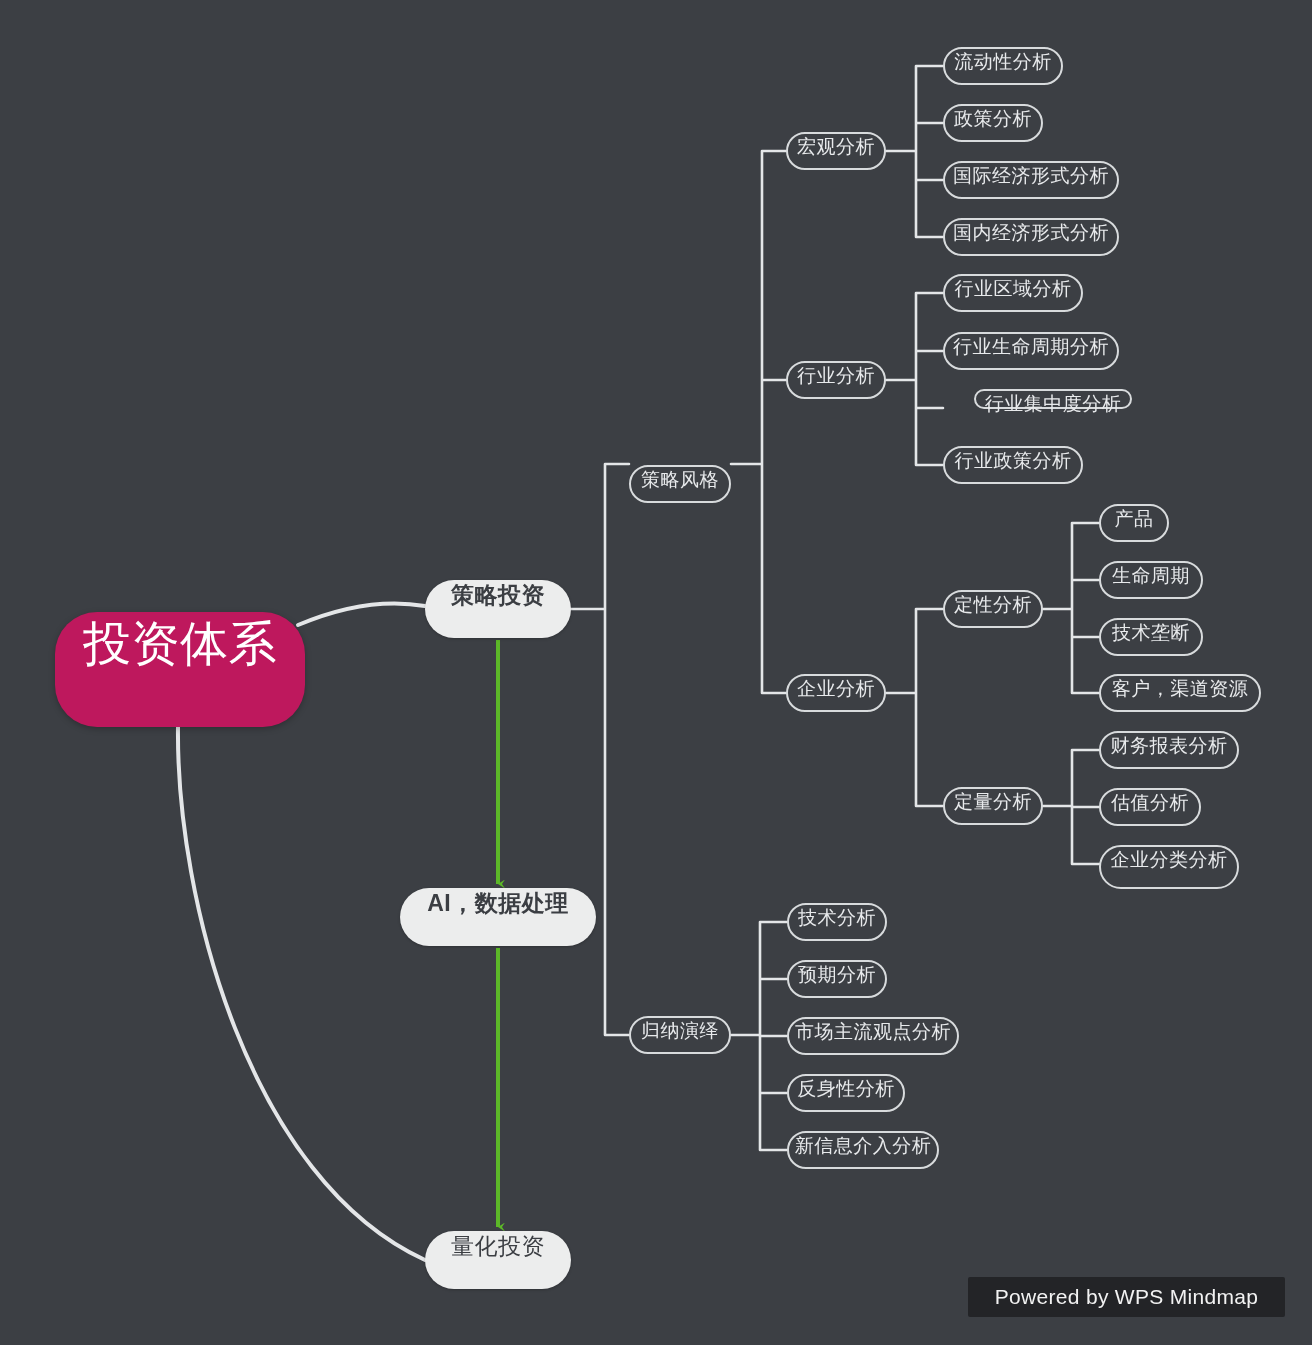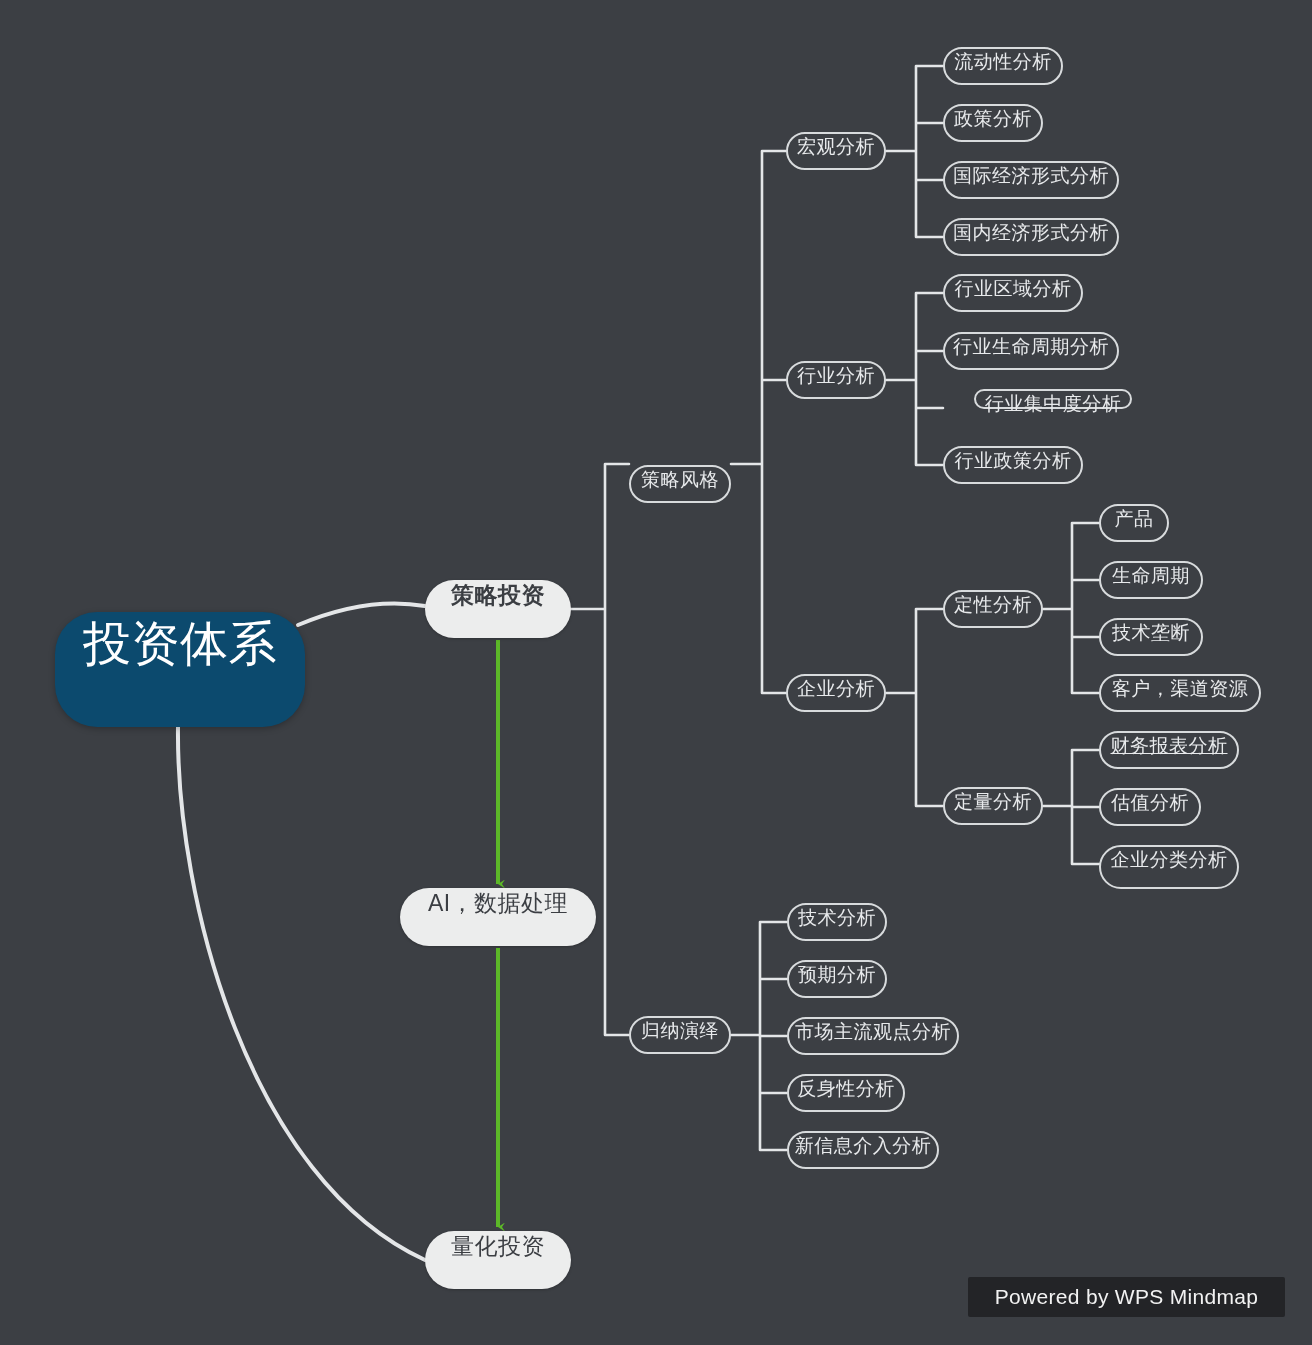--- a/index.html
+++ b/index.html
@@ -26,21 +26,21 @@
     position: absolute;
     box-sizing: border-box;
     display: flex;
     align-items: flex-start;
     justify-content: center;
     white-space: nowrap;
     border-radius: 999px;
     letter-spacing: 0.5px;
   }
   .node.root {
-    background: #0c4a6e;
+    background: #be185d;
     color: #ffffff;
     font-size: 48px;
     border-radius: 42px;
     box-shadow: 0 2px 6px rgba(0,0,0,0.25);
   }
   .node.filled {
     background: #eceded;
     color: #3b3e43;
     font-size: 23px;
     box-shadow: 0 1px 3px rgba(0,0,0,0.22);
@@ -94,21 +94,21 @@
       </g>
   </svg>
 
   <div id="nodes-layer">
       <div class="node root" style="left: 55px; top: 612px; width: 250px; height: 115px;">
         <span>投资体系</span>
       </div>
       <div class="node filled" style="left: 425px; top: 580px; width: 146px; height: 58px; font-weight: bold;">
         <span>策略投资</span>
       </div>
-      <div class="node filled" style="left: 400px; top: 888px; width: 196px; height: 58px;">
+      <div class="node filled" style="left: 400px; top: 888px; width: 196px; height: 58px; font-weight: bold;">
         <span>AI，数据处理</span>
       </div>
       <div class="node filled" style="left: 425px; top: 1231px; width: 146px; height: 58px;">
         <span>量化投资</span>
       </div>
       <div class="node outlined" style="left: 629px; top: 445px; width: 102px; height: 38px; margin-top: 20px;">
         <span>策略风格</span>
       </div>
       <div class="node outlined" style="left: 629px; top: 1016px; width: 102px; height: 38px;">
         <span>归纳演绎</span>
@@ -157,21 +157,21 @@
       </div>
       <div class="node outlined" style="left: 1099px; top: 561px; width: 104px; height: 38px;">
         <span>生命周期</span>
       </div>
       <div class="node outlined" style="left: 1099px; top: 618px; width: 104px; height: 38px;">
         <span>技术垄断</span>
       </div>
       <div class="node outlined" style="left: 1099px; top: 674px; width: 162px; height: 38px;">
         <span>客户，渠道资源</span>
       </div>
-      <div class="node outlined" style="left: 1099px; top: 731px; width: 140px; height: 38px; text-decoration: underline;">
+      <div class="node outlined" style="left: 1099px; top: 731px; width: 140px; height: 38px;">
         <span>财务报表分析</span>
       </div>
       <div class="node outlined" style="left: 1099px; top: 788px; width: 102px; height: 38px;">
         <span>估值分析</span>
       </div>
       <div class="node outlined" style="left: 1099px; top: 845px; width: 140px; height: 44px;">
         <span>企业分类分析</span>
       </div>
       <div class="node outlined" style="left: 787px; top: 903px; width: 100px; height: 38px;">
         <span>技术分析</span>

